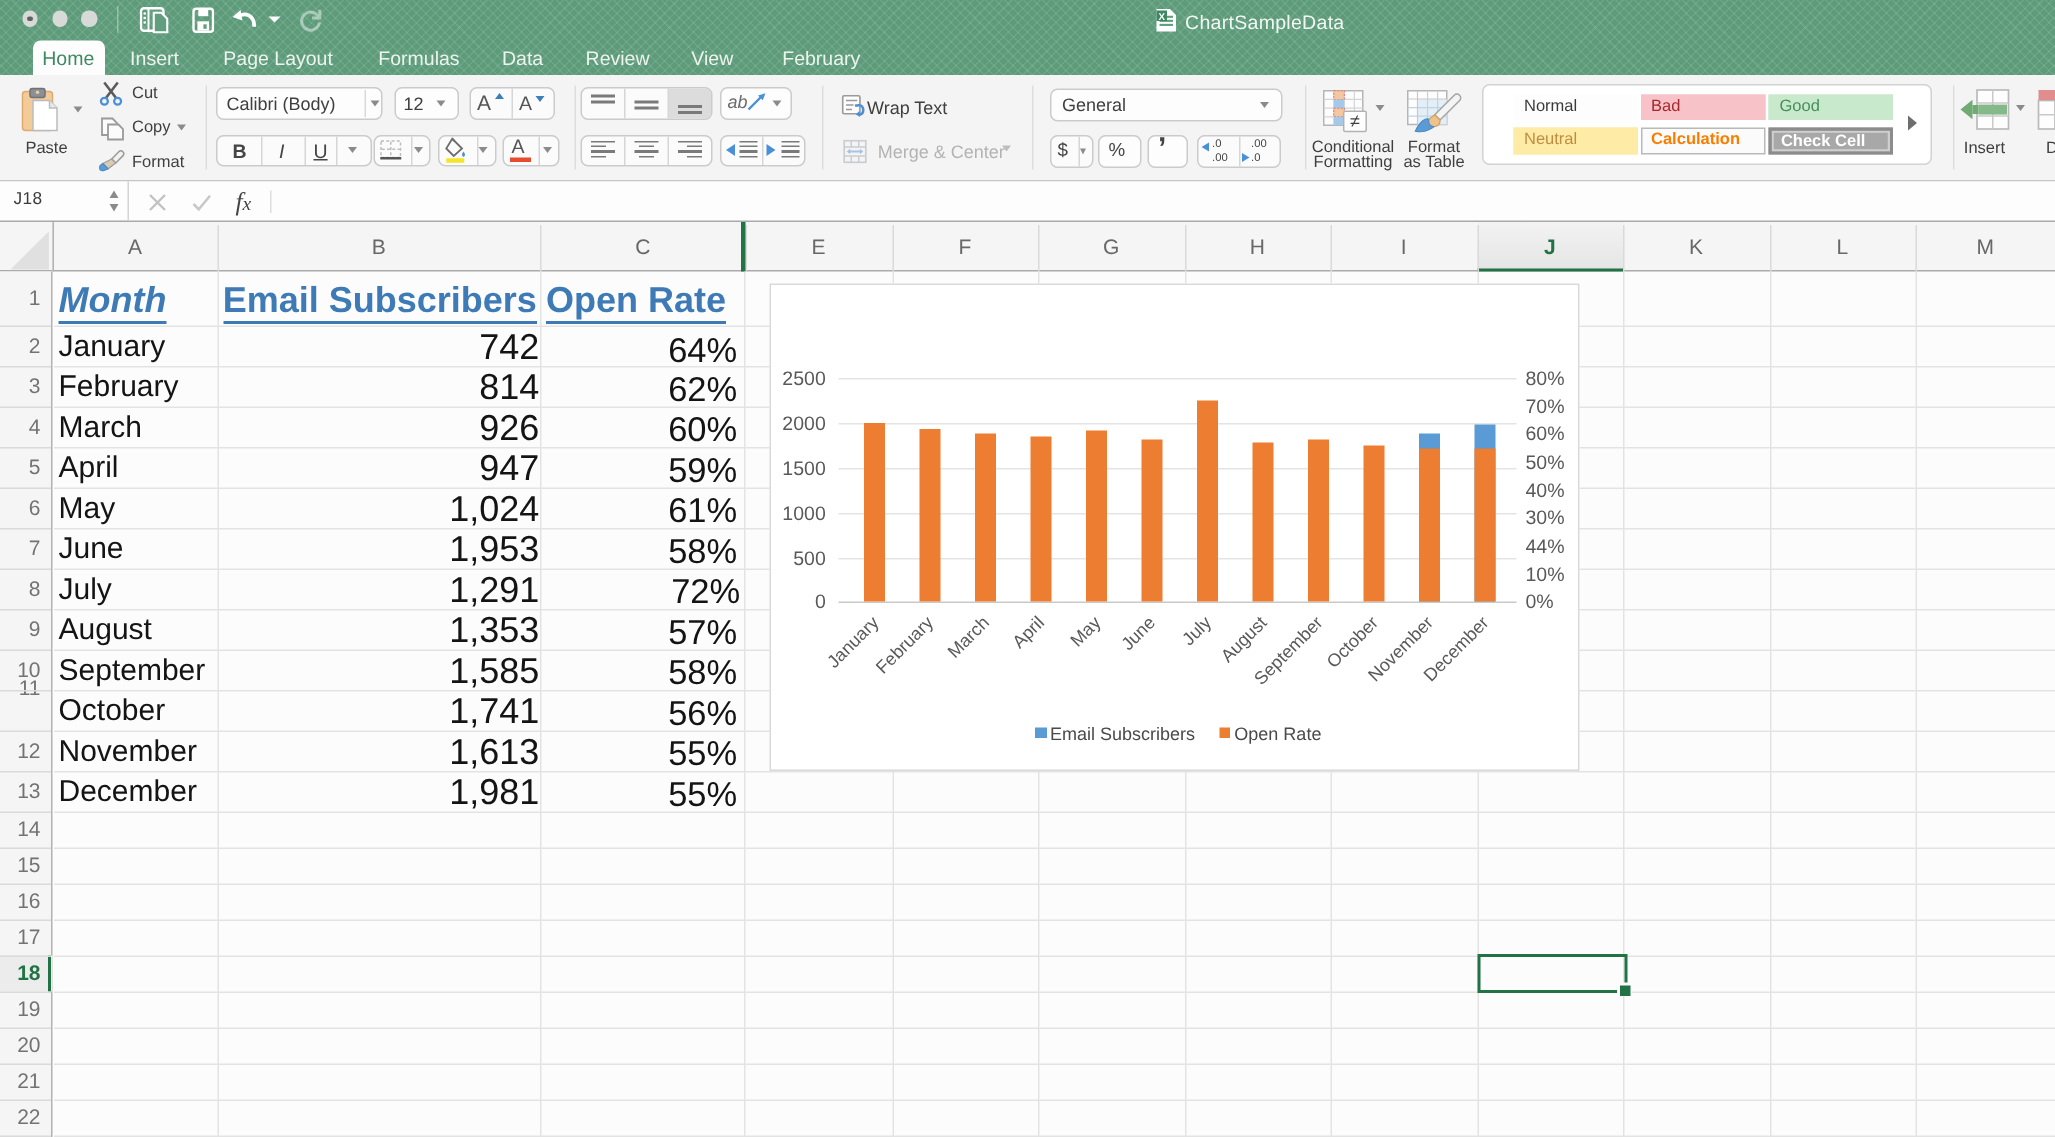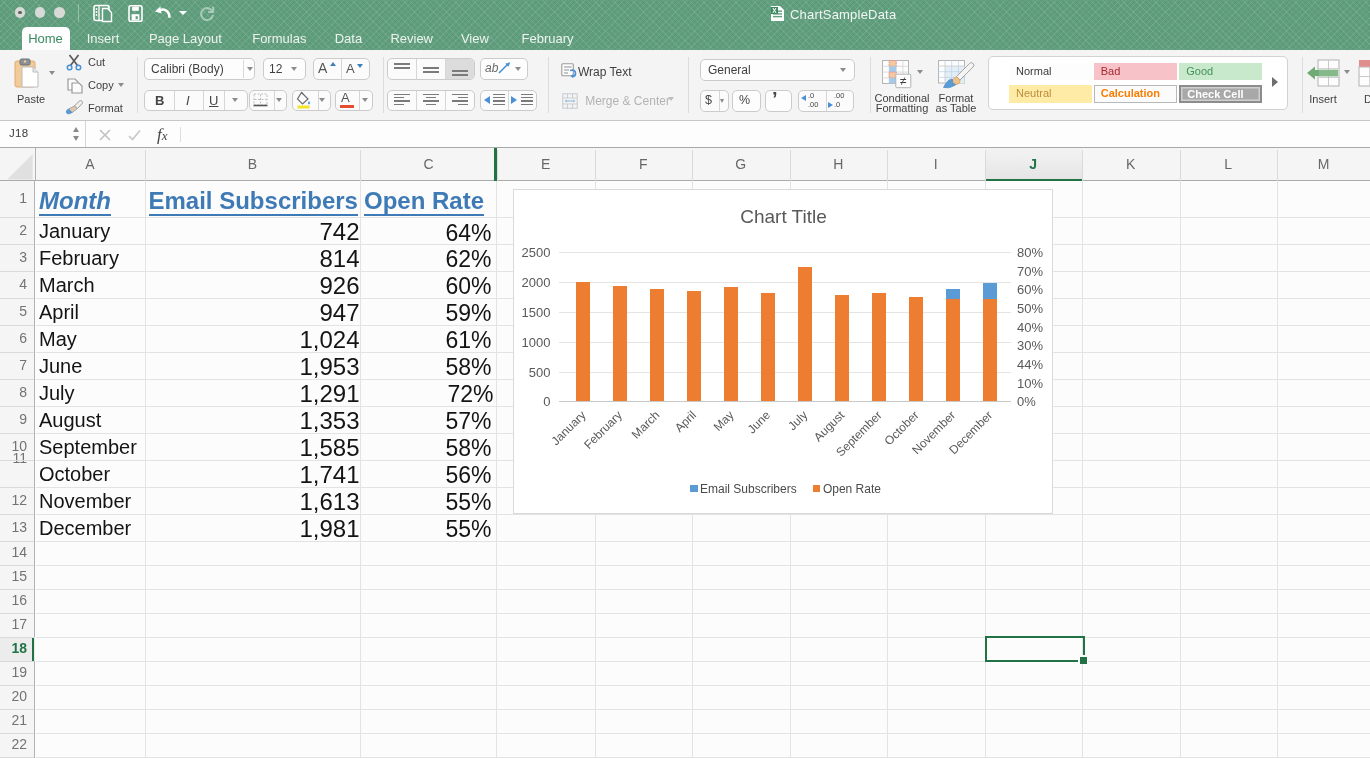--- a/index.html
+++ b/index.html
@@ -514,21 +514,20 @@
 <div class="ab acell" style="top:462.5px;">October</div>
 <div class="ab bnum" style="left:239px;top:461px;width:120.5px;">1,741</div>
 <div class="ab cpct" style="left:390px;top:461.5px;width:101.5px;">56%</div>
 <div class="ab acell" style="top:489.5px;">November</div>
 <div class="ab bnum" style="left:239px;top:488px;width:120.5px;">1,613</div>
 <div class="ab cpct" style="left:390px;top:488.5px;width:101.5px;">55%</div>
 <div class="ab acell" style="top:516.5px;">December</div>
 <div class="ab bnum" style="left:239px;top:515px;width:120.5px;">1,981</div>
 <div class="ab cpct" style="left:390px;top:515.5px;width:101.5px;">55%</div>
 <div class="ab" id="chart">
-<div style="position:absolute;left:0;top:16px;width:540px;text-align:center;font-size:19px;color:#595959;">Chart Title</div>
 <div class="cgrid" style="top:181.4px;"></div>
 <div class="cgrid" style="top:151.5px;"></div>
 <div class="cgrid" style="top:121.60000000000002px;"></div>
 <div class="cgrid" style="top:91.70000000000002px;"></div>
 <div class="cgrid" style="top:61.80000000000001px;"></div>
 <div style="position:absolute;left:45.5px;top:211.3px;width:451.5px;height:1px;background:#c9c9c9;"></div>
 <div class="ylab" style="left:0;top:211.3px;">0</div>
 <div class="ylab" style="left:0;top:181.4px;">500</div>
 <div class="ylab" style="left:0;top:151.5px;">1000</div>
 <div class="ylab" style="left:0;top:121.60000000000002px;">1500</div>

